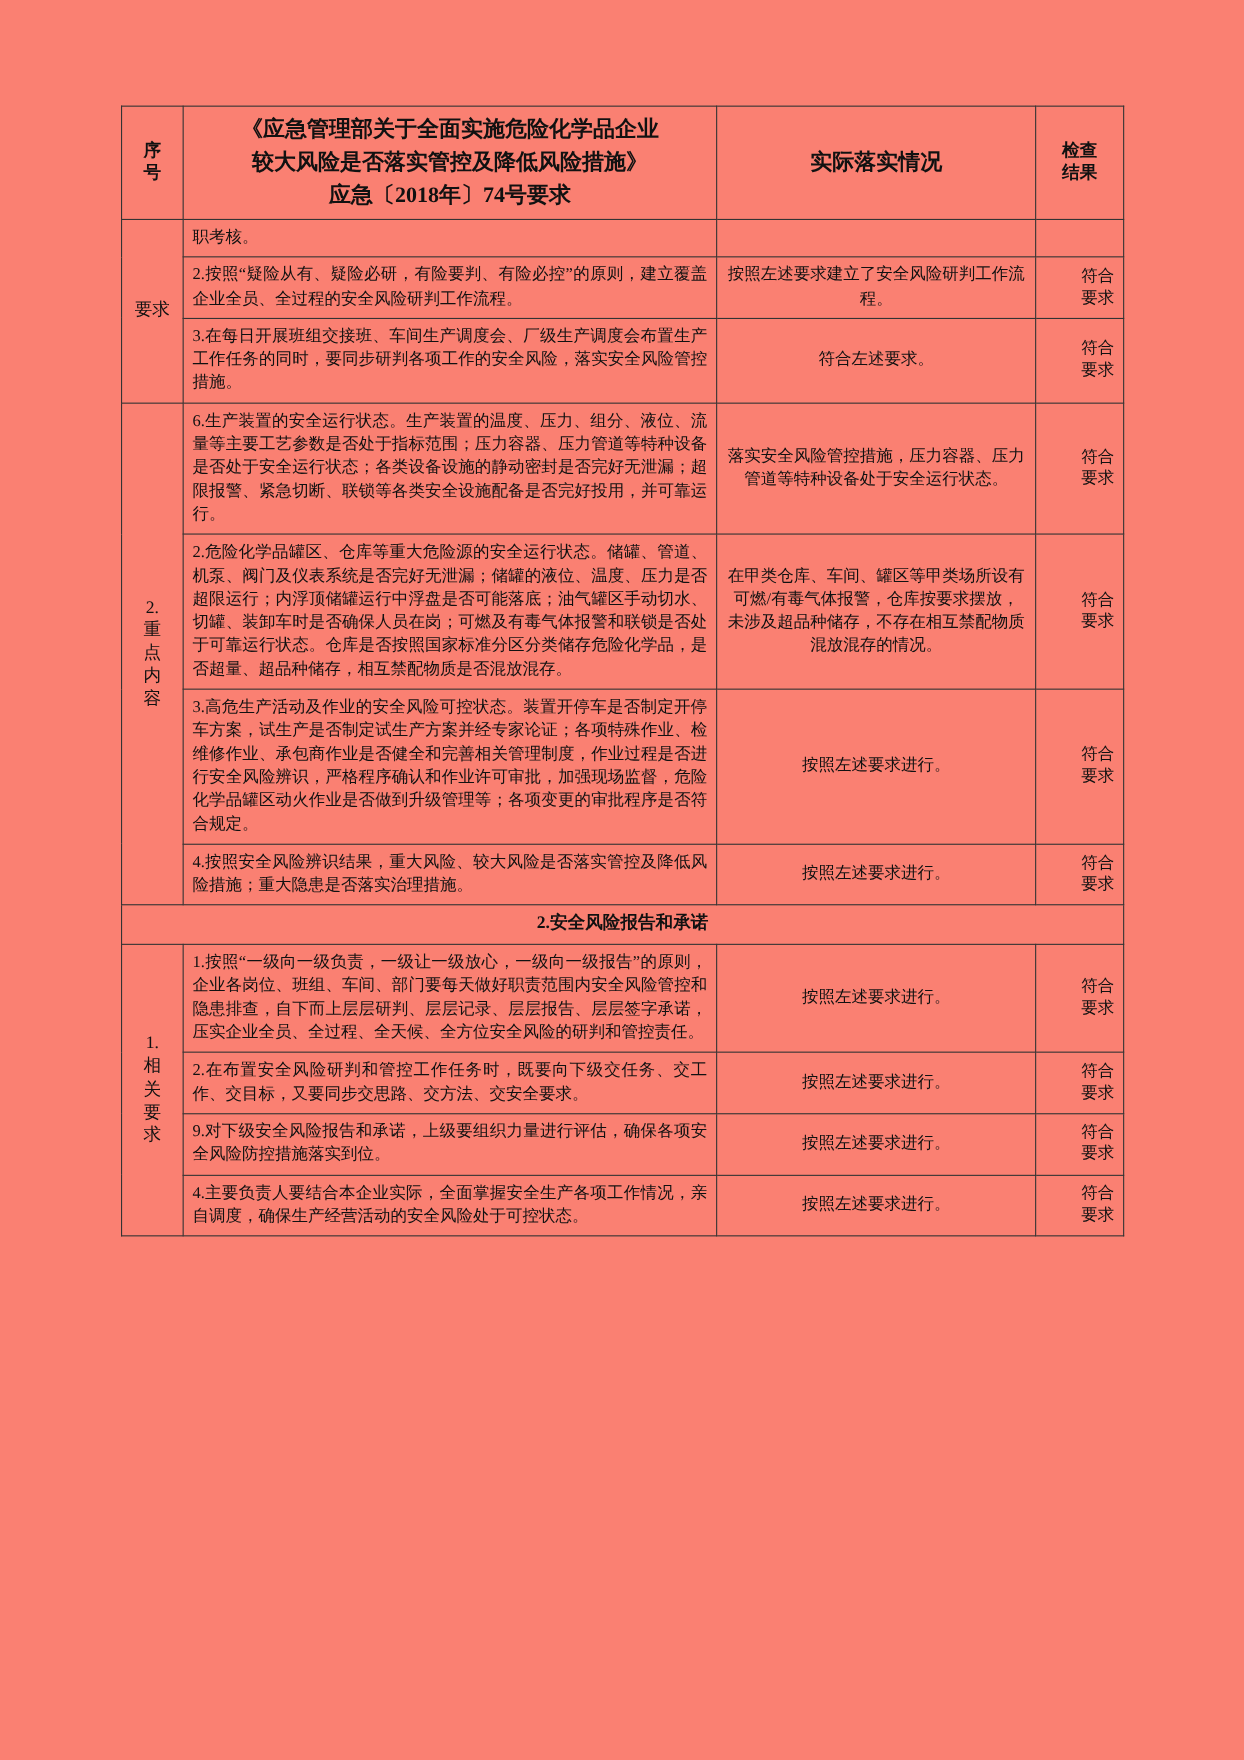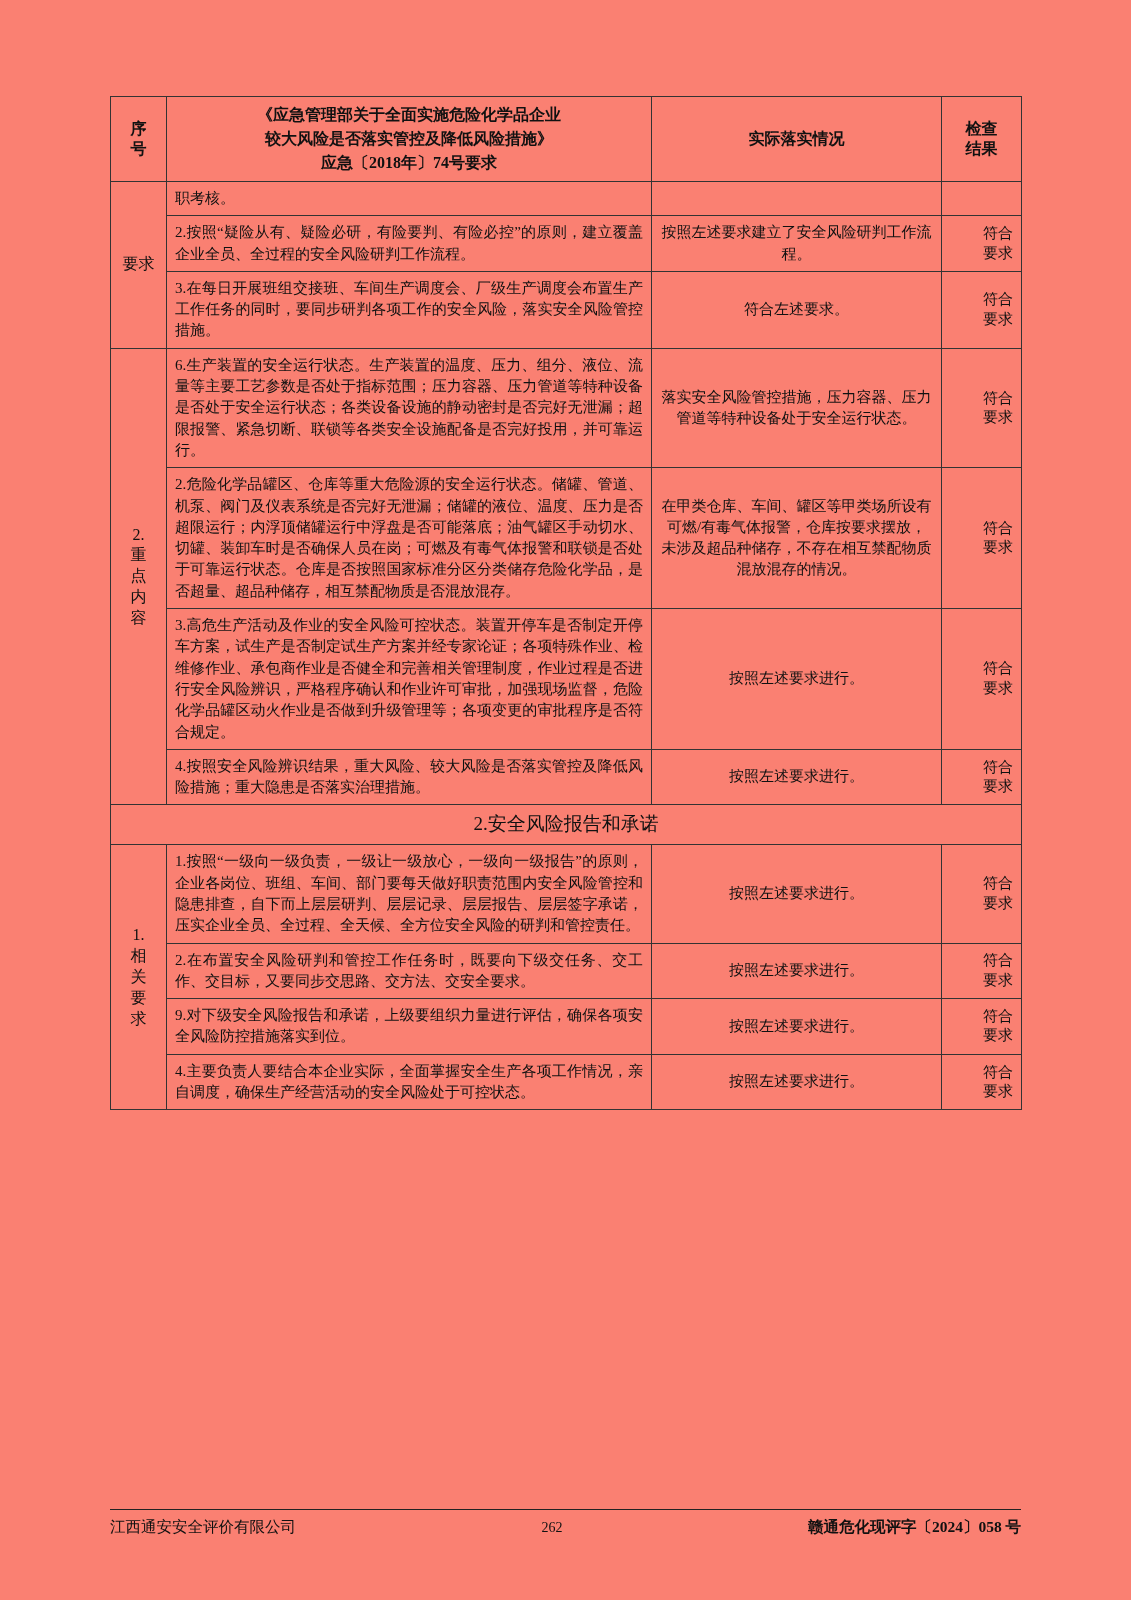--- a/index.html
+++ b/index.html
@@ -46,21 +46,21 @@
     word-break: break-all;
   }
   .col-seq { width: 56px; }
   .col-req { width: 485px; }
   .col-actual { width: 290px; }
   .col-result { width: 80px; }
 
   .th {
     text-align: center;
     font-weight: bold;
-    font-size: 16px;
+    font-size: 20px;
     line-height: 1.5;
   }
   .th-small {
     text-align: center;
     font-weight: bold;
     font-size: 16px;
     line-height: 1.25;
   }
   .vertlabel {
     text-align: center;
@@ -77,22 +77,22 @@
     text-align-last: center;
     text-align: center;
   }
   .cell-result {
     text-align: right;
     font-size: 15px;
     line-height: 1.3;
   }
   .section-row td {
     text-align: center;
-    font-weight: normal;
-    font-size: 19px;
+    font-weight: bold;
+    font-size: 16px;
     padding: 7px 8px;
   }
   .footer {
     position: absolute;
     left: 110px;
     right: 110px;
     bottom: 62px;
     border-top: 1.5px solid #222;
     padding-top: 7px;
     display: flex;
@@ -246,19 +246,14 @@
         <td class="cell-left">4.主要负责人要结合本企业实际，全面掌握安全生产各项工作情况，亲自调度，确保生产经营活动的安全风险处于可控状态。</td>
         <td class="cell-actual">按照左述要求进行。</td>
         <td class="cell-result">
             <div>符合</div>
             <div>要求</div>
           </td>
       </tr>
     </tbody>
   </table>
 
-  <div class="footer">
-    <div class="footer-left">江西通安安全评价有限公司</div>
-    <div class="footer-center">262</div>
-    <div class="footer-right">赣通危化现评字〔2024〕058 号</div>
-  </div>
 
 </div>
 
 </body></html>

